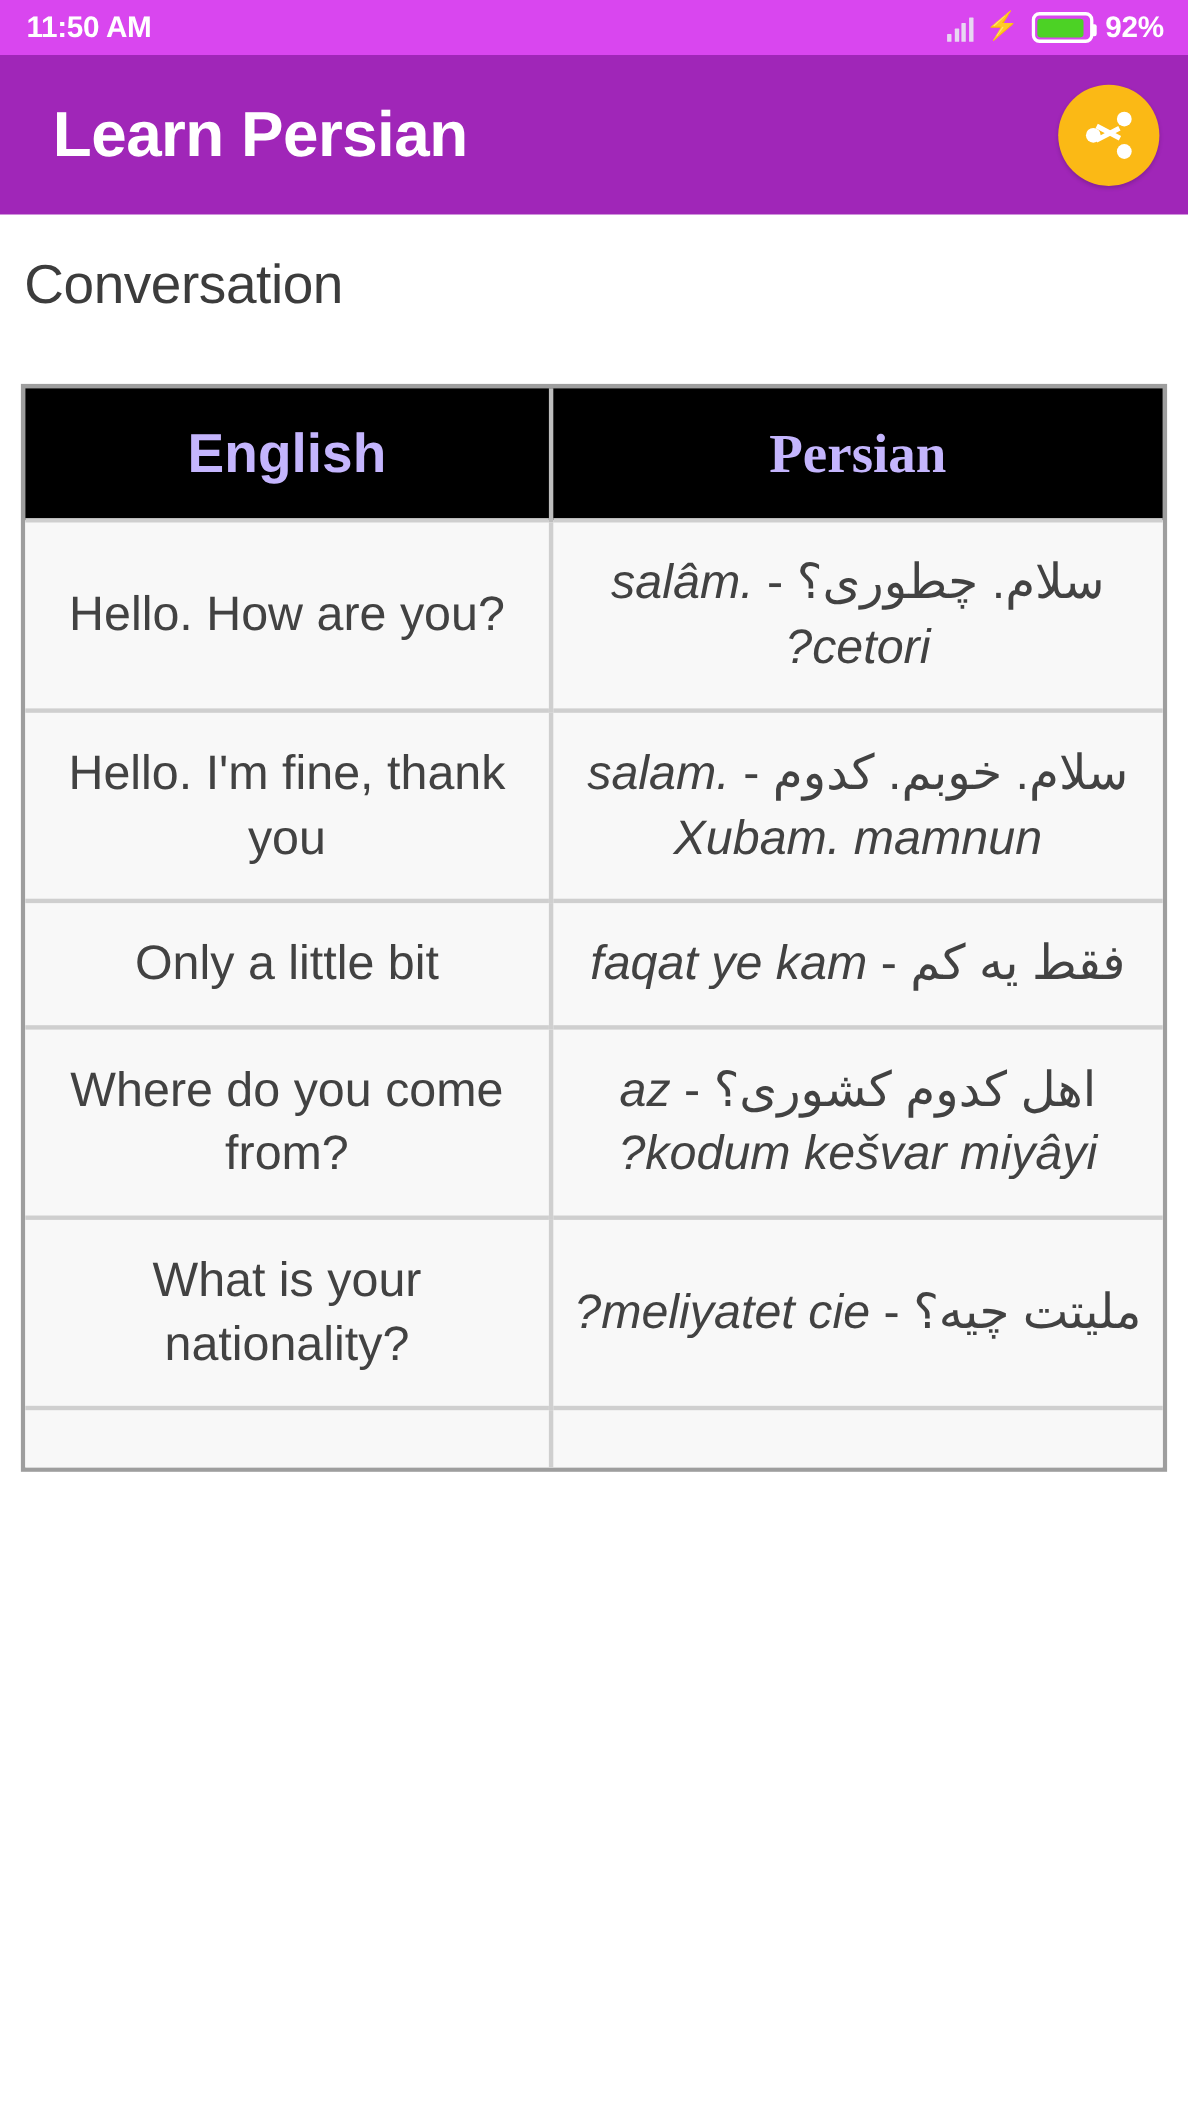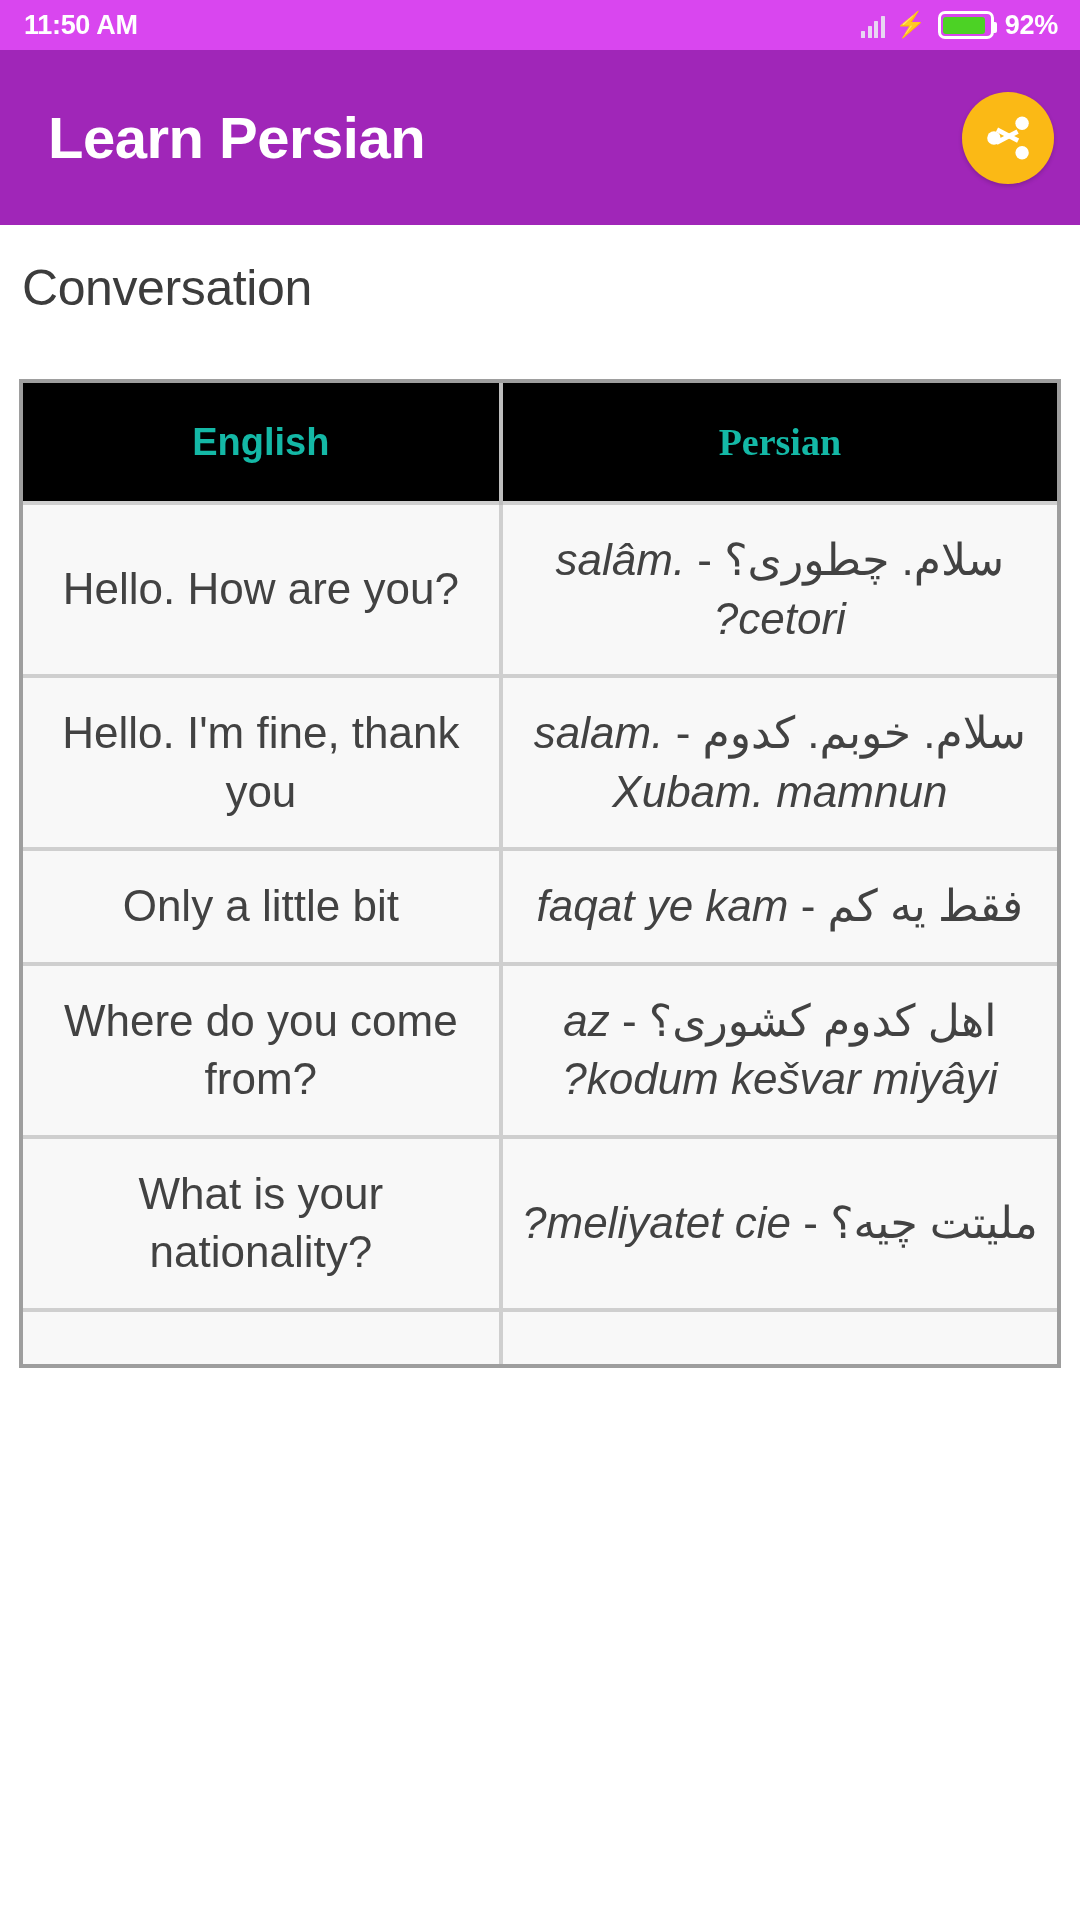--- a/index.html
+++ b/index.html
@@ -40,21 +40,21 @@
   }
   .battery:after {
     content:""; position:absolute; right:-6px; top:8px;
     width:4px; height:11px; background:#ffffff; border-radius:0 2px 2px 0;
   }
   .battery .lvl { height:100%; background:#4CD225; border-radius:3px; }
   .status-batt-pct { color:#ffffff; font-size:27px; font-weight:700; letter-spacing:-0.3px; }
 
   
   .appbar {
-    height:175px; width:1080px;
+    height:145px; width:1080px;
     background:#A026B8;
     display:flex; align-items:center;
     padding:0 26px 0 48px;
     position:relative;
   }
   .app-title {
     color:#ffffff; font-size:58px; font-weight:700; letter-spacing:-0.5px;
   }
   .appbar-actions {
     margin-left:auto; display:flex; align-items:center; gap:18px;
@@ -87,22 +87,22 @@
     border:4px solid #9e9e9e;
     background:#ffffff;
   }
   table.vocab {
     width:100%; border-collapse:collapse; table-layout:fixed;
   }
   table.vocab col.c-en { width:46.2%; }
   table.vocab col.c-fa { width:53.8%; }
 
   table.vocab thead th {
-    background:#000000; color:#14b8a6;
-    font-size:38px; font-weight:700;
+    background:#000000; color:#c4b5fd;
+    font-size:50px; font-weight:700;
     height:120px; text-align:center; vertical-align:middle;
     border-right:4px solid #bdbdbd;
   }
   table.vocab thead th:last-child { border-right:none;font-family:Liberation Serif, serif; }
 
   table.vocab tbody td {
     background:#F8F8F8;
     color:#424242;
     font-size:44px; line-height:1.33;
     text-align:center; vertical-align:middle;

